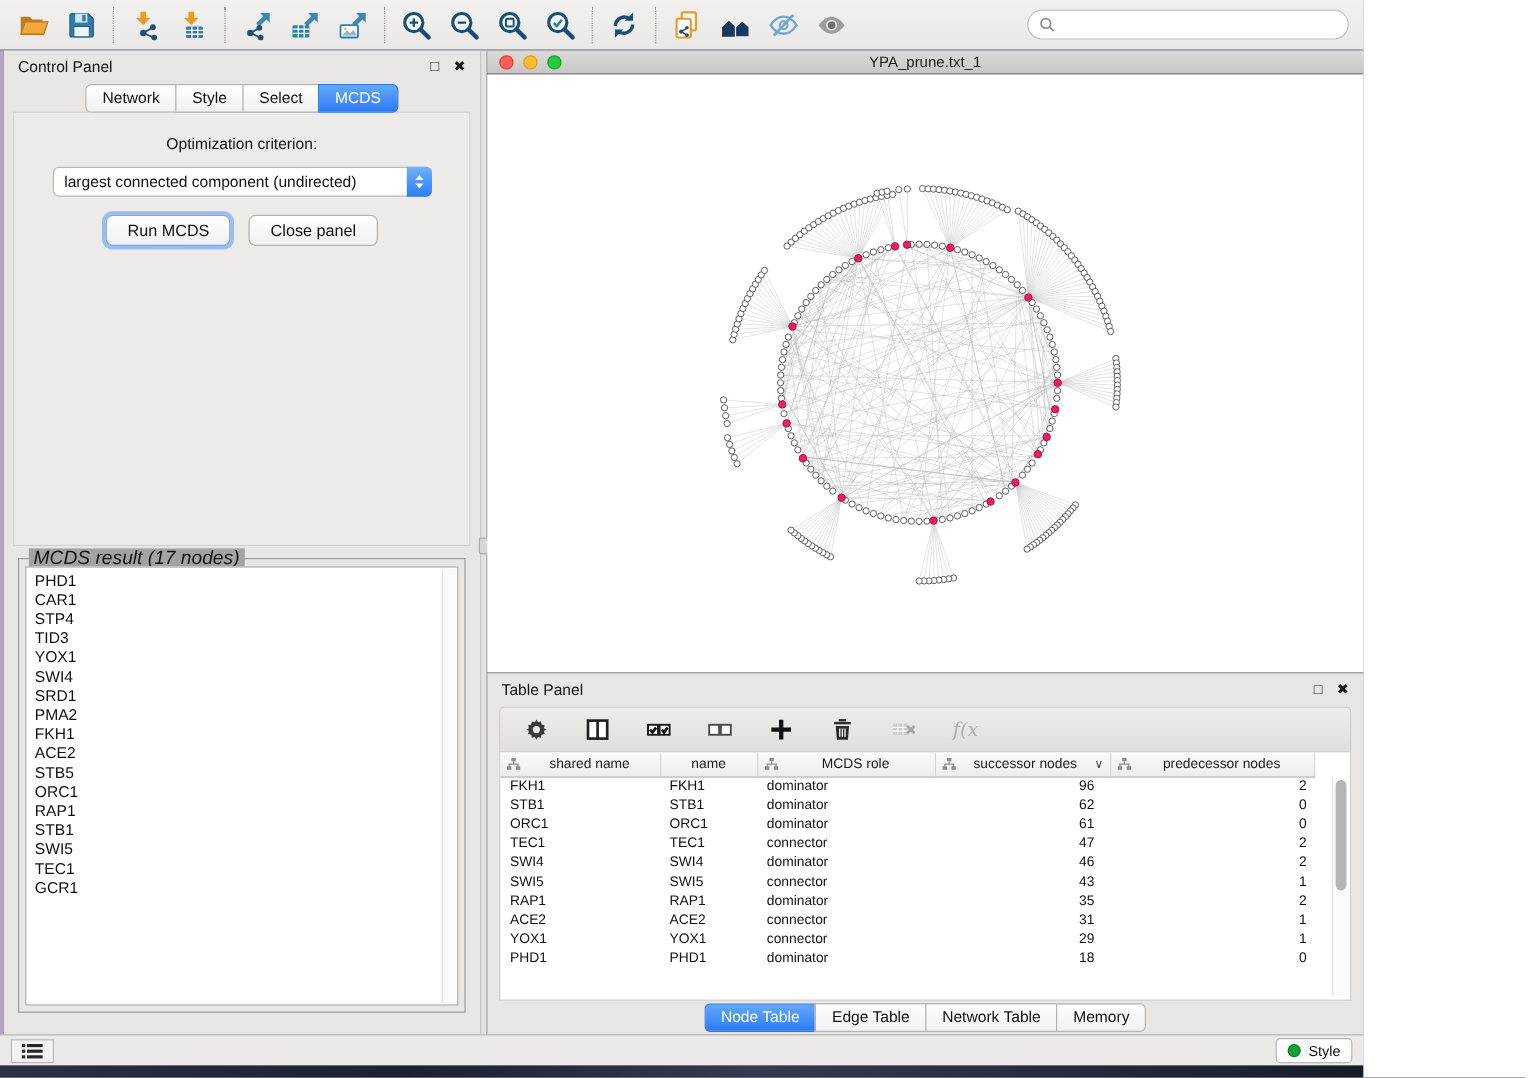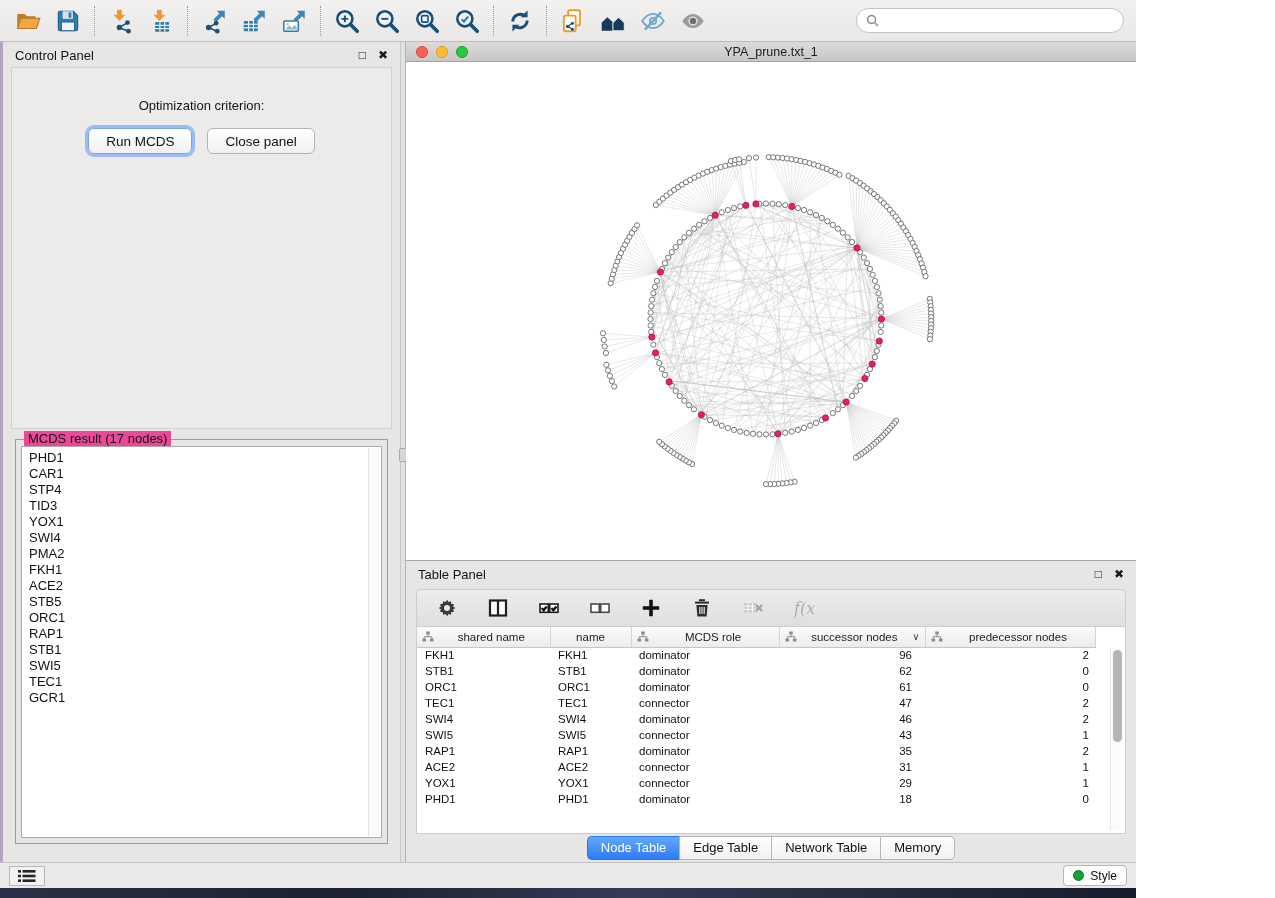--- a/index.html
+++ b/index.html
@@ -24,32 +24,32 @@
   .win-btns { margin-left:auto; display:flex; gap:12px; font-size:12px; color:#1a1a1a; }
   .win-btns span { cursor:default; }
   .cp-tabs { display:flex; justify-content:center; margin-top:2px; position:relative; z-index:2; }
   .tab { padding:3px 13px 4px; font-size:13px; color:#111; background:linear-gradient(#ffffff,#f1f1f1);
          border:1px solid #b5b5b5; border-right:none; cursor:default; }
   .tab:first-child { border-radius:5px 0 0 5px; }
   .tab:last-child { border-right:1px solid #b5b5b5; border-radius:0 5px 5px 0; }
   .tab.sel { background:linear-gradient(#63a8fb,#2c7bf5); color:#fff; border-color:#2e77e8; }
   .cp-section { margin:-1px 8px 0; border:1px solid #d2d1cf; background:#ecebe9; height:362px;
                 display:flex; flex-direction:column; align-items:center; flex:0 0 auto; }
-  .opt-label { margin-top:30px; font-size:13px; color:#141414; }
+  .opt-label { margin-top:18px; font-size:13px; color:#141414; }
   .dropdown { margin-top:12px; width:316px; height:25px; background:#fff; border:1px solid #b9b9b9; border-radius:5px;
               display:flex; align-items:center; }
   .dd-text { flex:1; font-size:13px; padding-left:9px; color:#111; white-space:nowrap; }
   .dd-stepper { width:21px; height:25px; margin-right:-1px; border-radius:0 5px 5px 0;
                 background:linear-gradient(#72b1fc,#2d7bf6); display:flex; align-items:center; justify-content:center; }
   .btn-row { margin-top:15px; display:flex; gap:15px; }
   .push-btn { height:26px; padding:0 17px; font-size:13.5px; color:#111; background:linear-gradient(#ffffff,#f0f0f0);
               border:1px solid #b3b3b3; border-radius:6px; font-family:inherit; }
   .push-btn.focused { border-color:#7ba7e0; box-shadow:0 0 0 3px rgba(90,150,250,.55); }
   .mcds-group { margin:10px 12px 18px; flex:1; border:1px solid #9b9b9b; position:relative; min-height:0; }
-  .group-title { position:absolute; top:-9px; left:8px; background:#ec4899; padding:0 4px; font-size:13px; color:#141414; }
+  .group-title { position:absolute; top:-9px; left:8px; background:#a3a3a3; padding:0 4px; font-size:16px; color:#141414;font-style:italic; }
   .mcds-list { position:absolute; inset:6px 5px 5px 5px; background:#fff; border:1px solid #ababab; overflow:hidden; }
   .mcds-items { list-style:none; padding:3px 0 0 7px; font-size:13px; line-height:16px; color:#111; }
   .mcds-track { position:absolute; top:1px; right:1px; bottom:1px; width:12px; background:#fafafa; border-left:1px solid #e2e2e2; }
 
   .splitter { width:6px; background:#e3e2e0; border-left:1px solid #c6c6c6; border-right:1px solid #b3b3b3; position:relative; }
   .split-handle { position:absolute; top:49.5%; left:-2px; width:9px; height:14px; background:#d6d6d6; border:1px solid #a8a8a8; border-radius:2px; }
 
   .right-col { flex:1; display:flex; flex-direction:column; min-width:0; min-height:0; }
 
   
@@ -305,37 +305,53 @@
     <div class="left-strip"></div>
 
     <div class="control-panel">
       <div class="panel-header">
         <span>Control Panel</span>
         <span class="win-btns">
           <span>□</span>
           <span>✖</span>
         </span>
       </div>
+      <div class="cp-tabs" id="cp-tabs">
+          <div class="tab">Network</div>
+          <div class="tab">Style</div>
+          <div class="tab">Select</div>
+          <div class="tab sel">MCDS</div>
+        </div>
       <div class="cp-section">
         <div class="opt-label">Optimization criterion:</div>
+        <div class="dropdown">
+          <span class="dd-text">largest connected component (undirected)</span>
+          <span class="dd-stepper">
+            <svg width="11" height="15" viewBox="0 0 11 15">
+                <path d="M2 6l3.5-4L9 6z" fill="#fff"></path>
+                <path d="M2 9l3.5 4L9 9z" fill="#fff"></path>
+              </svg>
+          </span>
+        </div>
         <div class="btn-row">
           <button class="push-btn focused">Run MCDS</button>
           <button class="push-btn">Close panel</button>
         </div>
       </div>
       <div class="mcds-group">
         <span class="group-title">MCDS result (17 nodes)</span>
         <div class="mcds-list">
           <ul class="mcds-items" id="mcds-items">
               <li>PHD1</li>
               <li>CAR1</li>
               <li>STP4</li>
               <li>TID3</li>
               <li>YOX1</li>
               <li>SWI4</li>
+              <li>SRD1</li>
               <li>PMA2</li>
               <li>FKH1</li>
               <li>ACE2</li>
               <li>STB5</li>
               <li>ORC1</li>
               <li>RAP1</li>
               <li>STB1</li>
               <li>SWI5</li>
               <li>TEC1</li>
               <li>GCR1</li>

